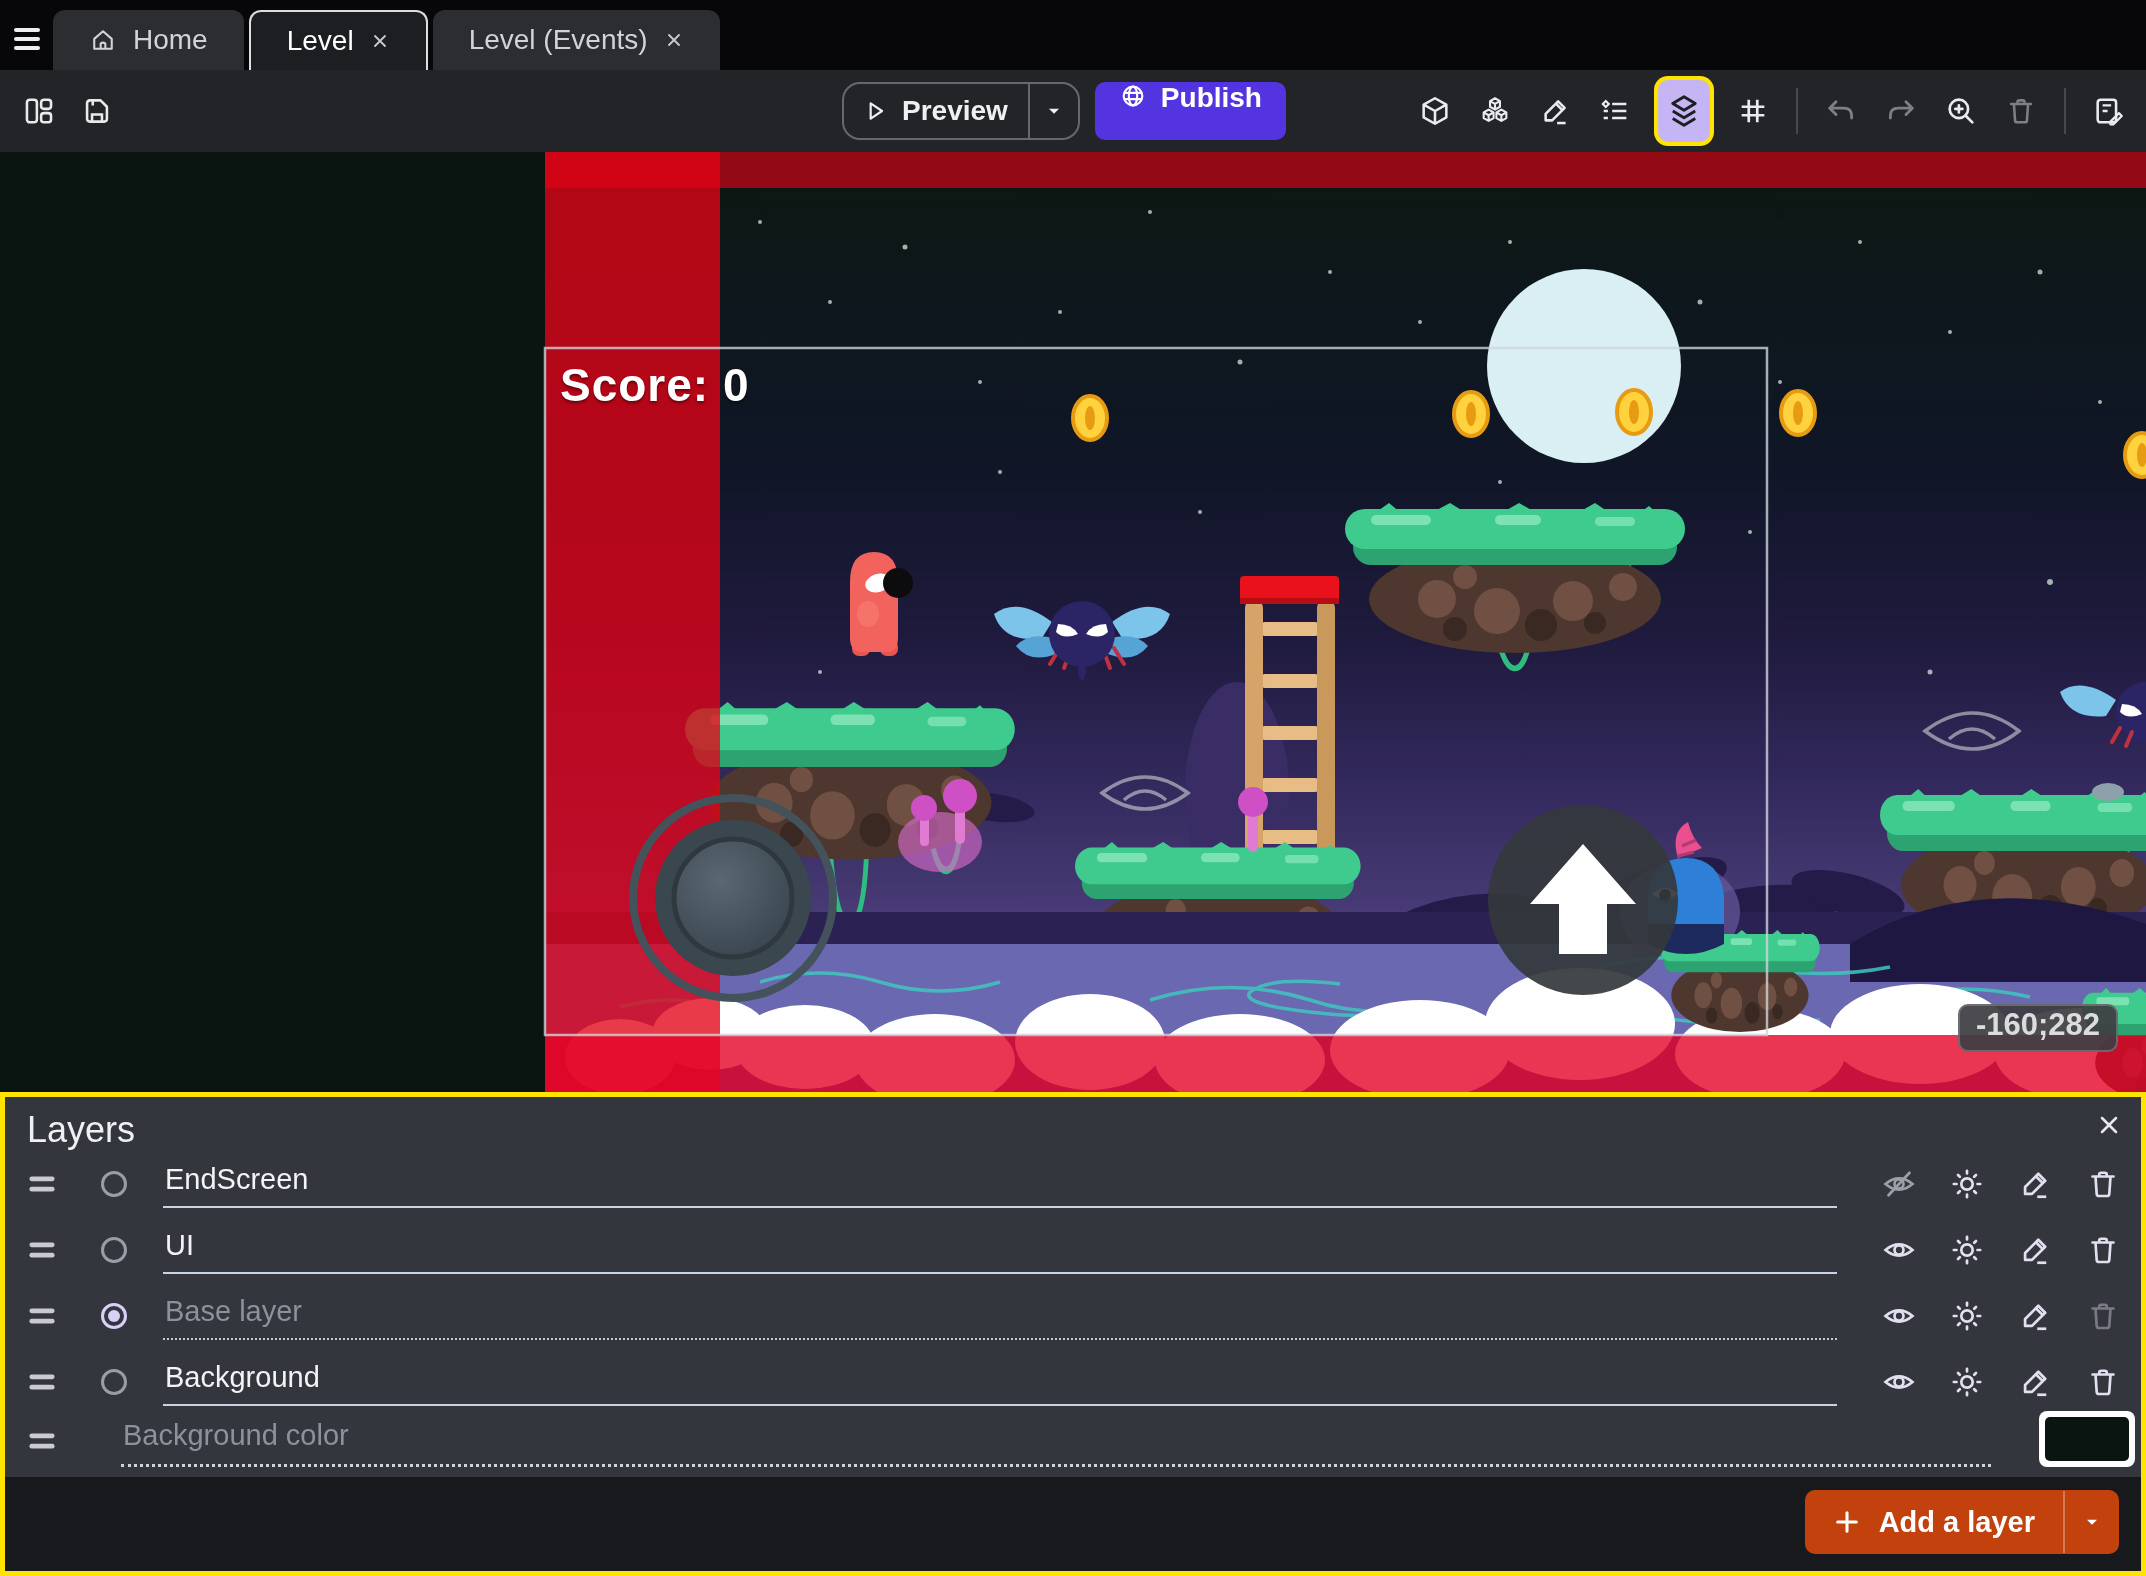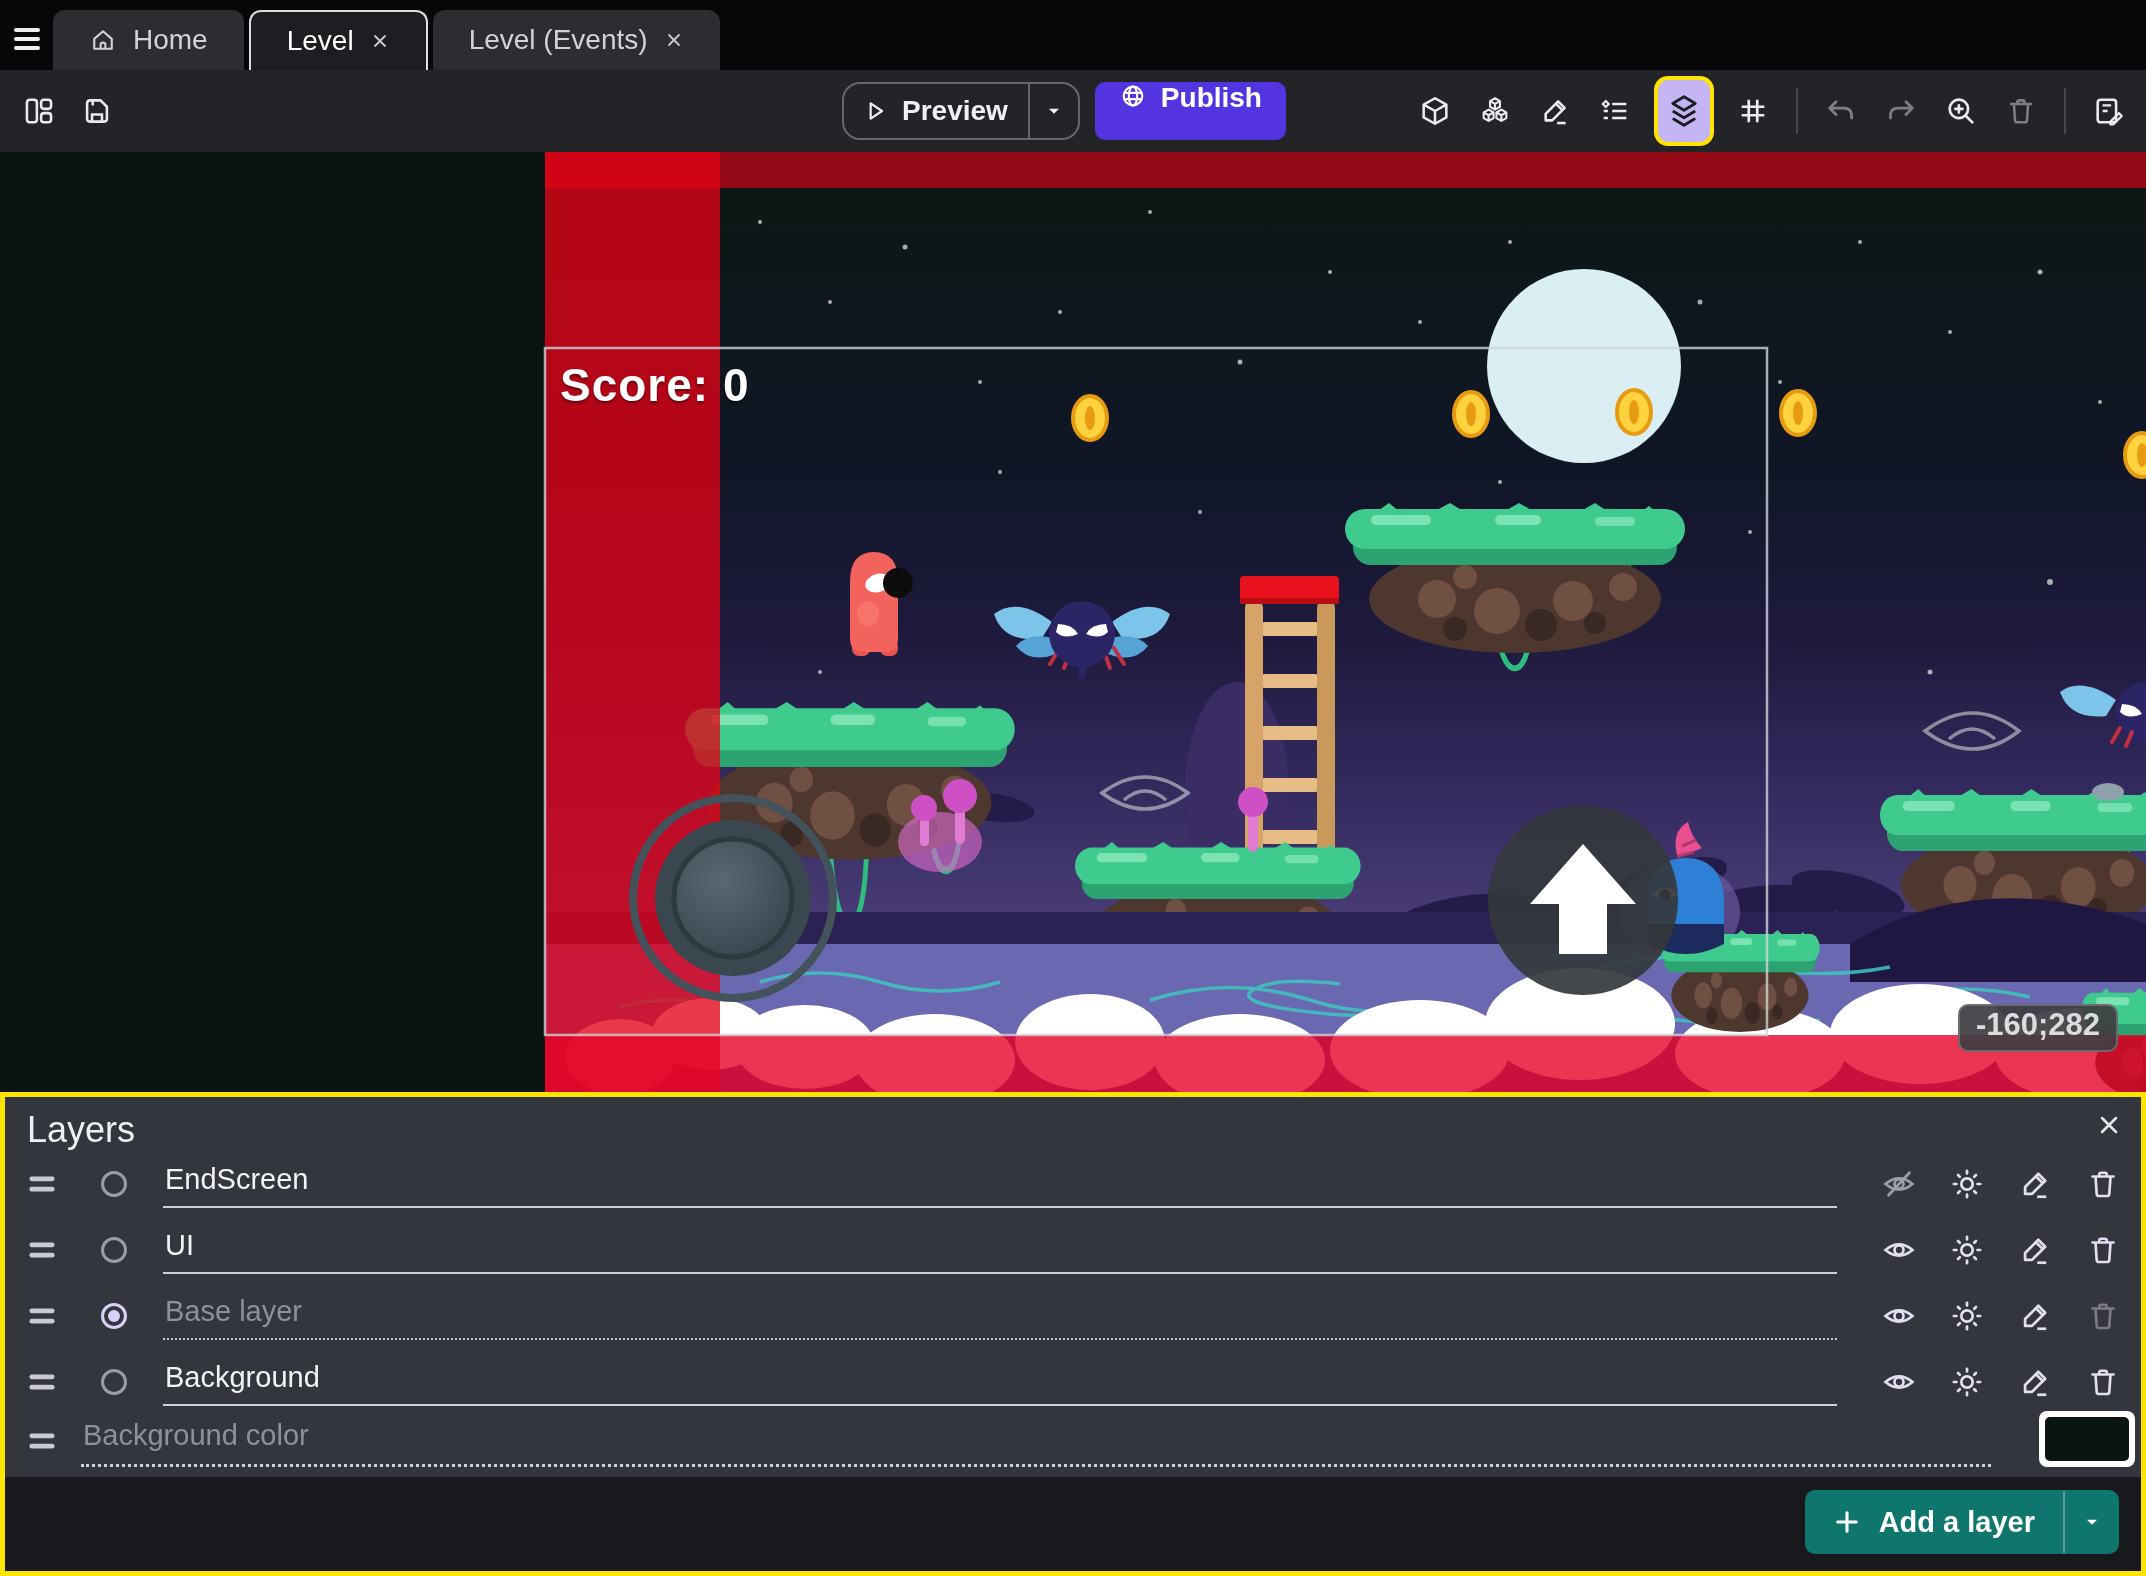--- a/index.html
+++ b/index.html
@@ -65,28 +65,28 @@
     border-radius:50%; background:#d9d0f8; }
   .lname { flex:1; margin-right:44px; border-bottom:2px solid #c8d2e0; padding:2px 2px 10px;
     color:#f2f3f5; font-size:29px; }
   .lname.muted { color:#8d919c; border-bottom:2px dotted #c4cad4; }
   .ricons { display:flex; gap:32px; align-items:center; color:#e2dff0; }
   .ricons .icn { width:36px; height:36px; cursor:pointer; }
   .ricons .dimicon { color:#9aa0a8; }
   .ricons .disabled { opacity:.4; cursor:default; }
   .bgc-row { height:62px; flex:0 0 62px; display:flex; align-items:flex-start; padding:4px 20px 0; position:relative; }
   .bgc-row .grip { margin-top:10px; margin-right:22px; }
-  .bgc-label-wrap { flex:1; margin-right:130px; border-bottom:3px dotted #cfd4db; padding:0 2px 12px; }
+  .bgc-label-wrap { flex:1; margin-right:130px; border-bottom:3px dotted #cfd4db; padding:0 2px 12px;margin-left:40px; }
   .bgc-label { color:#8d919c; font-size:29px; }
   .swatch { position:absolute; right:6px; top:-4px; width:96px; height:56px; background:#ffffff;
     border-radius:8px; padding:6px; cursor:pointer; }
   .swatch .inner { width:100%; height:100%; border-radius:5px; }
   .panel-foot { flex:1; background:#17191d; position:relative; }
   .btn-addlayer { position:absolute; right:22px; top:13px; height:64px; display:flex; align-items:center;
-    background:#0f766e; border:none; border-radius:10px; color:#fff; cursor:pointer; }
+    background:#c2410c; border:none; border-radius:10px; color:#fff; cursor:pointer; }
   .btn-addlayer .main { display:flex; align-items:center; gap:18px; padding:0 28px; font-size:29px; font-weight:bold; }
   .btn-addlayer .plus { width:28px; height:28px; }
   .btn-addlayer .sep { width:2px; height:62px; background:rgba(255,255,255,.3); }
   .btn-addlayer .drop { width:54px; display:flex; justify-content:center; }
   .caret { width:22px; height:22px; }
 </style>
 </head>
 <body>
 
 <svg width="0" height="0" style="position:absolute">

